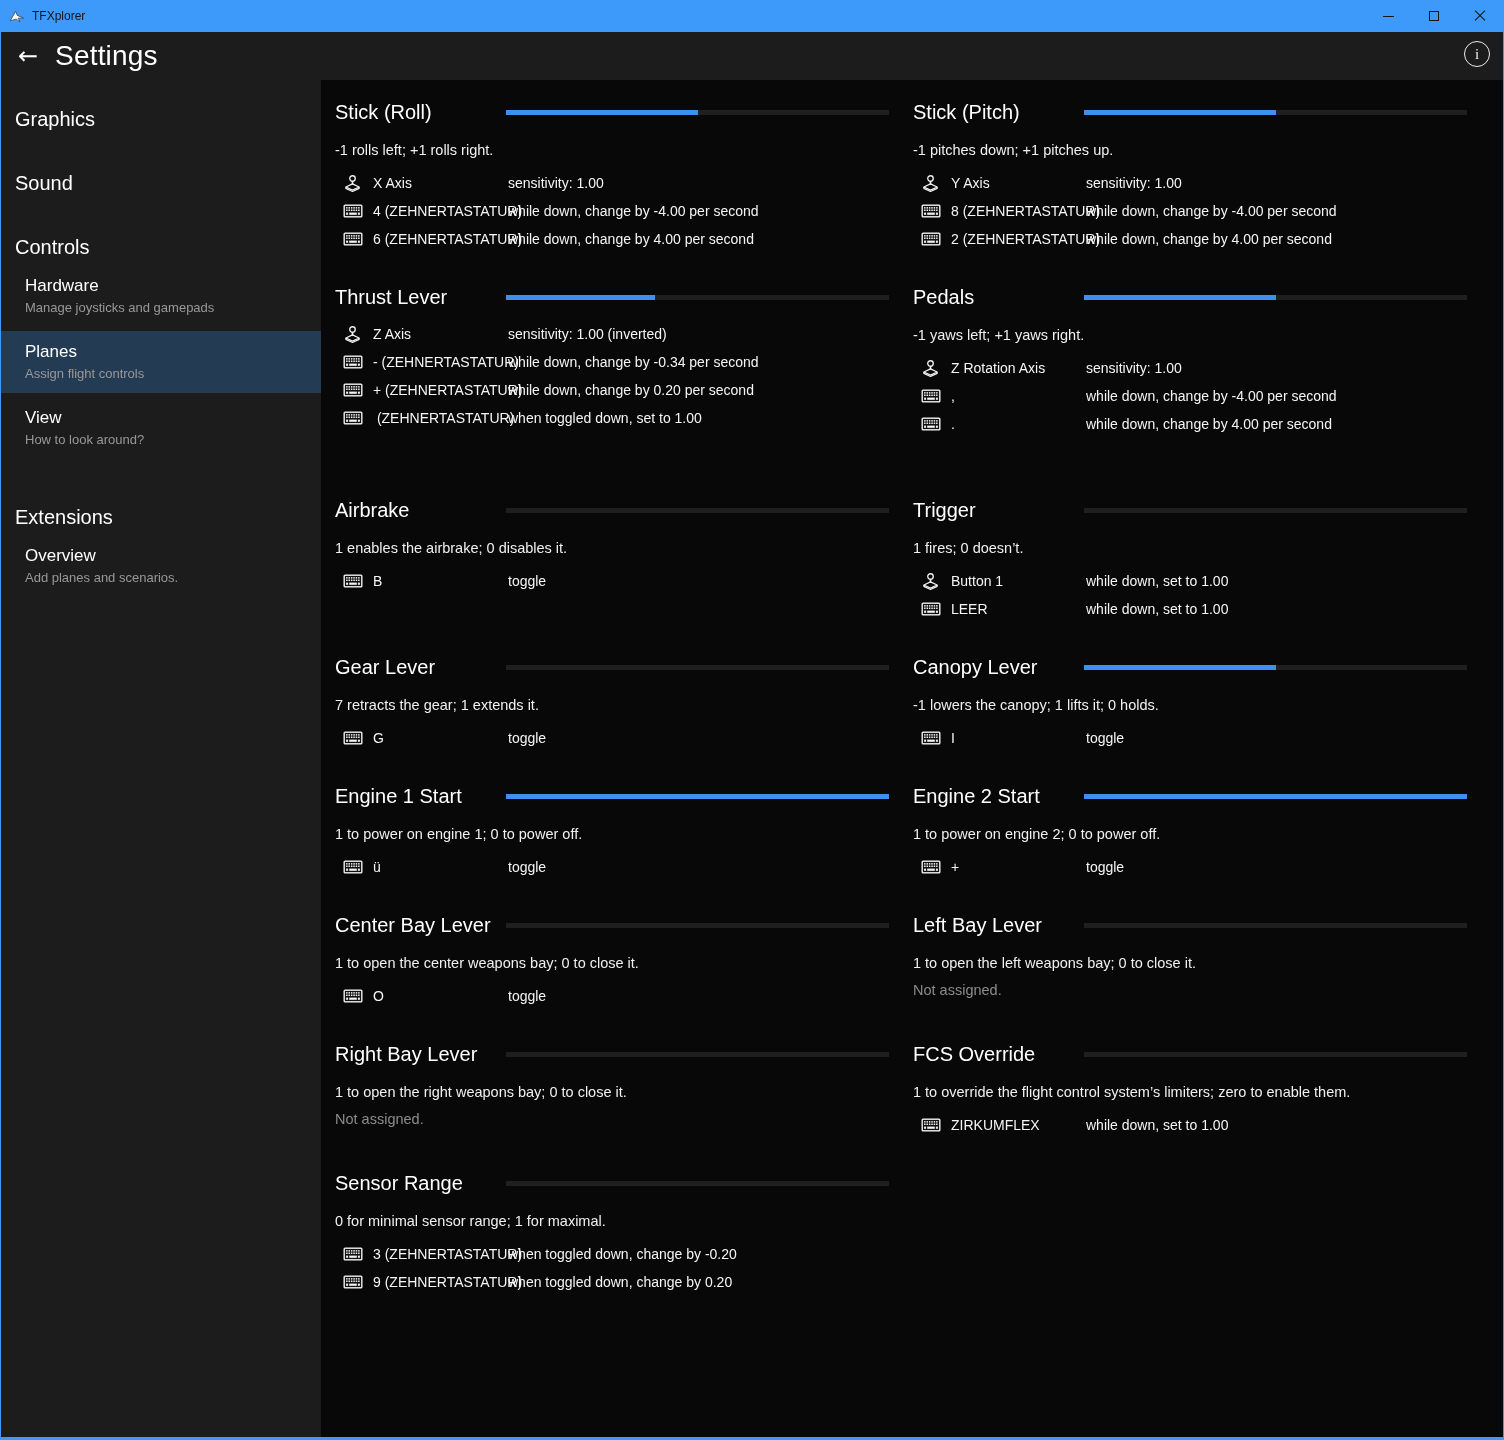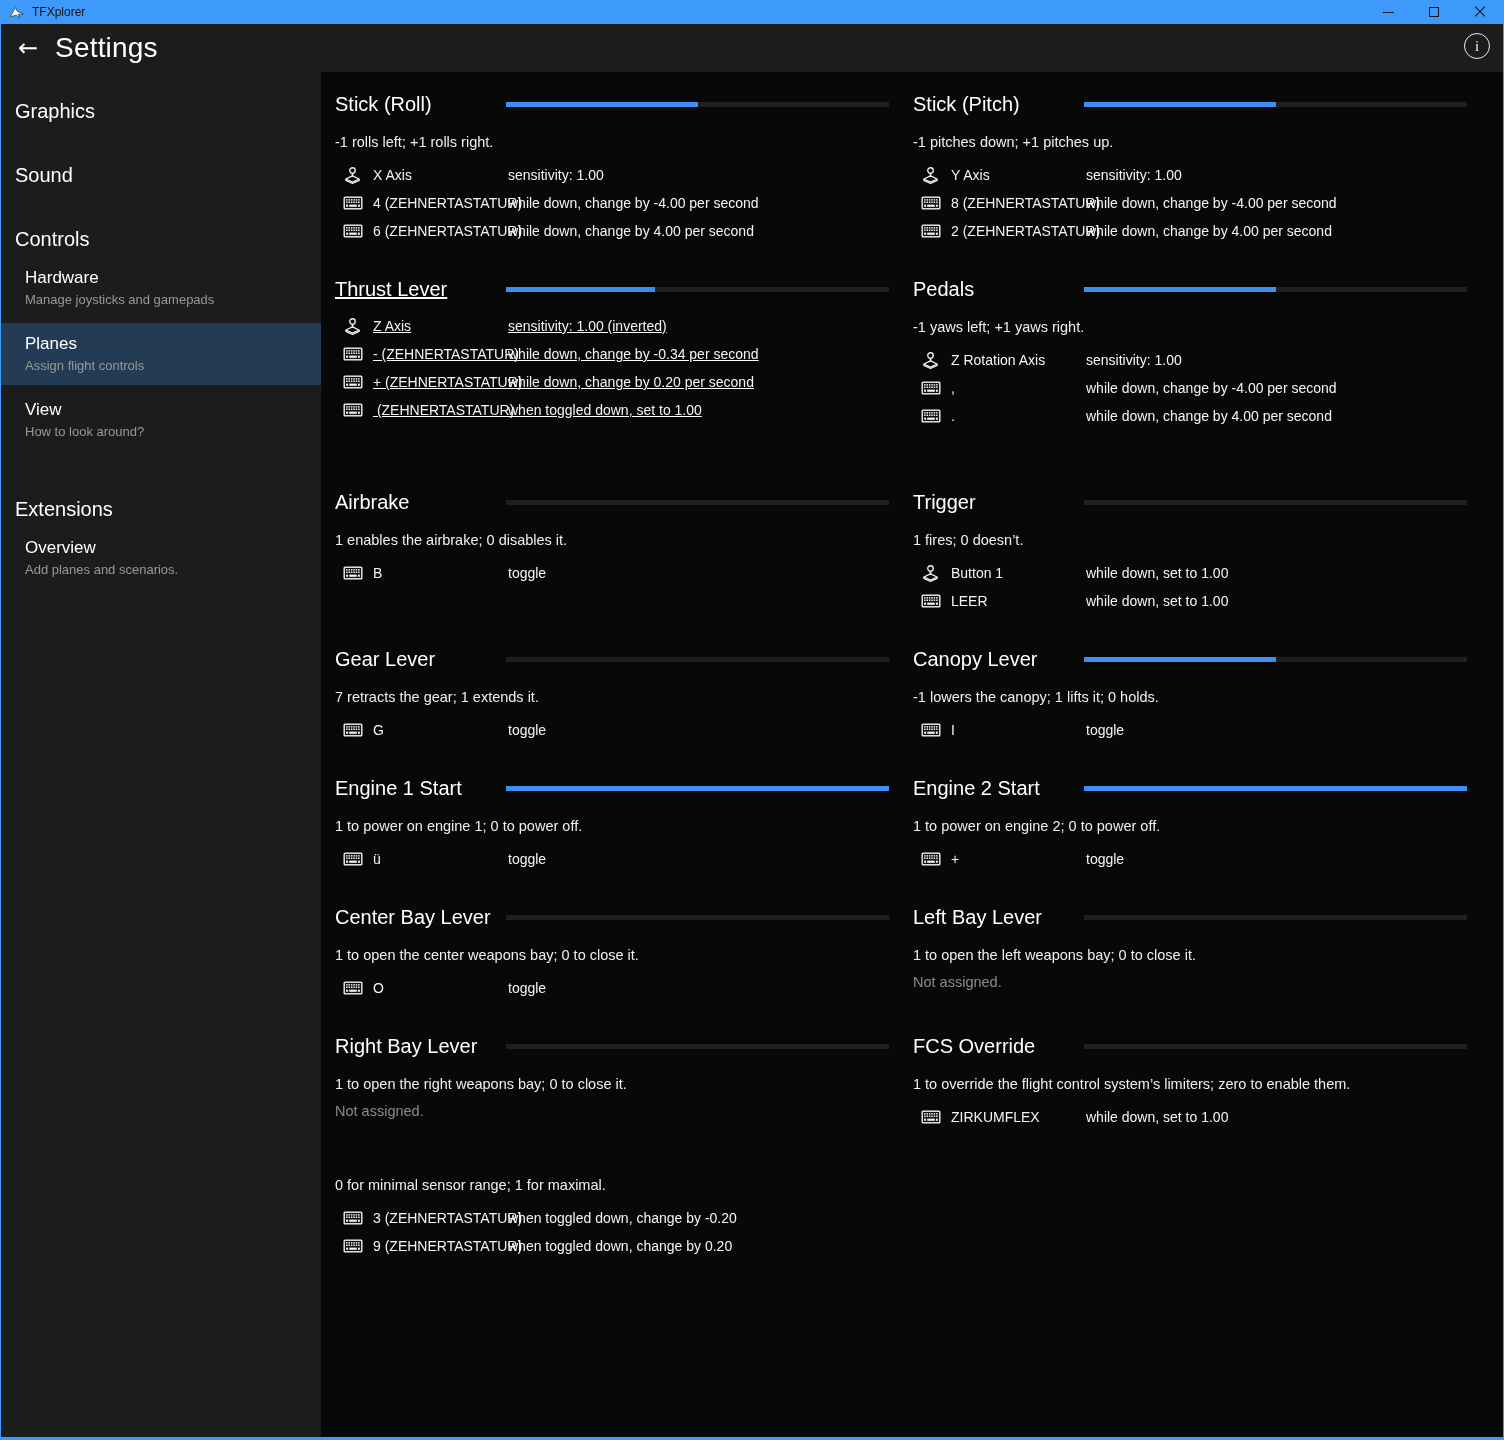--- a/index.html
+++ b/index.html
@@ -7,21 +7,21 @@
   body {
     font-family:"Liberation Sans", sans-serif;
     background:#1C1C1C; color:#FFFFFF; overflow:hidden;
     --accent:#3E9AFA; --bar:#3E8FEF; --track:#1F1F1F; --selbg:#243B54;
   }
   .window { width:1504px; height:1440px; display:flex; flex-direction:column;
     border-left:1px solid var(--accent); border-right:1px solid var(--accent);
     border-bottom:3px solid var(--accent); background:#1C1C1C; }
 
   
-  .titlebar { height:24px; background:var(--accent); display:flex; align-items:center; flex-shrink:0; }
+  .titlebar { height:32px; background:var(--accent); display:flex; align-items:center; flex-shrink:0; }
   .tb-icon { margin:0 6px 0 8px; display:flex; align-items:center; }
   .tb-title { font-size:12px; color:#151515; }
   .tb-spacer { flex:1; }
   .tb-btn { width:46px; height:32px; display:flex; align-items:center; justify-content:center; }
   .glyph-min { width:11px; height:1px; background:#151515; }
   .glyph-max { width:10px; height:10px; border:1px solid #151515; }
   .glyph-close { position:relative; width:12px; height:12px; }
   .glyph-close::before,.glyph-close::after { content:""; position:absolute; left:-1px; top:5px; width:14px; height:1px; background:#151515; }
   .glyph-close::before { transform:rotate(45deg); }
   .glyph-close::after { transform:rotate(-45deg); }
@@ -271,21 +271,21 @@
                         <rect x="6.2" y="8.6" width="7.6" height="2.2"></rect>
                         <rect x="14.9" y="8.6" width="2" height="2.2"></rect>
                       </g>
                     </svg>
                   </span>
                   <span class="key" data-name="binding-input">2 (ZEHNERTASTATUR)</span>
                   <span class="action" data-name="binding-action">while down, change by 4.00 per second</span>
                 </div>
               </div>
             </section>
-            <section class="section" data-name="section-thrust-lever" style="grid-area: 2 / 1; text-decoration: underline;">
+            <section class="section" data-name="section-thrust-lever" style="grid-area: 2 / 1;">
               <div class="sec-head">
                 <h2 class="sec-title" data-name="section-title">Thrust Lever</h2>
                 <div class="sec-bar" data-name="value-bar">
                   <div class="sec-bar-fill" data-name="value-bar-fill" style="width: 39%;"></div>
                 </div>
               </div>
               <div class="sec-rows">
                 <div class="brow" data-name="binding-row">
                   <span class="ricon" data-name="joystick-icon">
                     <svg width="19" height="19" viewBox="0 0 20 20" fill="none" stroke="#F2F2F2">
@@ -788,20 +788,26 @@
                         <rect x="14.9" y="8.6" width="2" height="2.2"></rect>
                       </g>
                     </svg>
                   </span>
                   <span class="key" data-name="binding-input">ZIRKUMFLEX</span>
                   <span class="action" data-name="binding-action">while down, set to 1.00</span>
                 </div>
               </div>
             </section>
             <section class="section" data-name="section-sensor-range" style="grid-area: 8 / 1;">
+              <div class="sec-head">
+                <h2 class="sec-title" data-name="section-title">Sensor Range</h2>
+                <div class="sec-bar" data-name="value-bar">
+                  <div class="sec-bar-fill" data-name="value-bar-fill" style="width: 0%;"></div>
+                </div>
+              </div>
               <p class="sec-desc" data-name="section-description">0 for minimal sensor range; 1 for maximal.</p>
               <div class="sec-rows">
                 <div class="brow" data-name="binding-row">
                   <span class="ricon" data-name="keyboard-icon">
                     <svg width="20" height="14" viewBox="0 0 20 14">
                       <rect x="0.5" y="0.5" width="19" height="13" rx="1.6" fill="#F2F2F2"></rect>
                       <rect x="1.9" y="1.9" width="16.2" height="10.2" fill="#101010"></rect>
                       <g fill="#F2F2F2">
                         <rect x="3.1" y="3.1" width="1.5" height="1.5"></rect>
                         <rect x="5.5" y="3.1" width="1.5" height="1.5"></rect>

